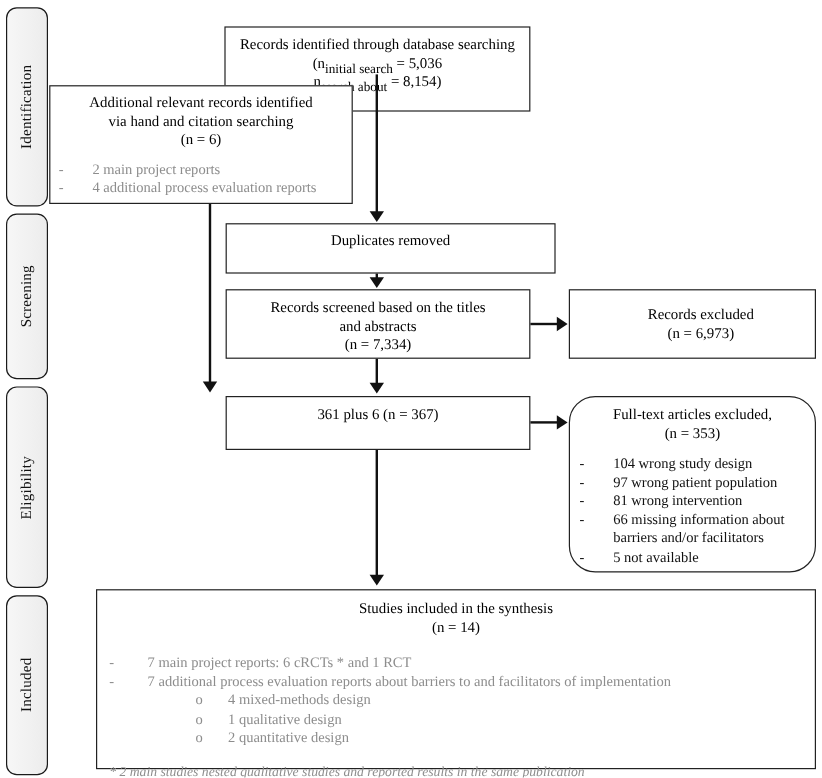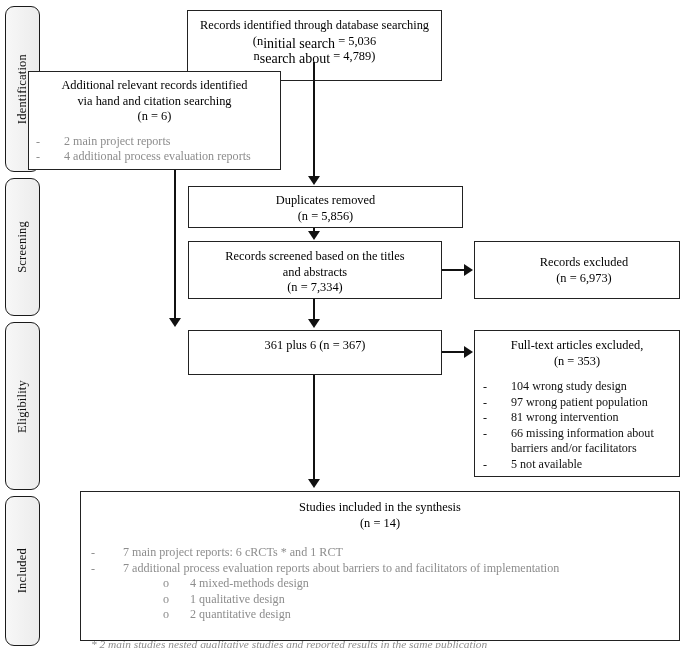--- a/index.html
+++ b/index.html
@@ -18,21 +18,21 @@
     writing-mode:vertical-rl;transform:rotate(180deg);
     font-size:12.5px;letter-spacing:.2px;white-space:nowrap;color:#111;
   }
 
   
   .box{
     position:absolute;border:1.4px solid #222;background:#fff;
     box-sizing:border-box;
   }
   .ttl{text-align:center;font-size:12.4px;line-height:15.5px;}
-  sub{font-size:14px;line-height:0;}
+  sub{font-size:11px;line-height:0;}
 
   
   .blist{margin:0;padding:0;list-style:none;}
   .blist li{
     display:flex;font-size:12.1px;line-height:15.6px;
   }
   .blist li .mk{flex:0 0 auto;text-align:left;}
   .blist li .tx{flex:1 1 auto;}
   .gray{color:#8d8d8d;}
   .dark{color:#111;}
@@ -66,69 +66,68 @@
   <div class="phase" style="top:178px;height:136px;">
     <span>Screening</span>
   </div>
   <div class="phase" style="top:322px;height:166px;">
     <span>Eligibility</span>
   </div>
   <div class="phase" style="top:496px;height:148px;">
     <span>Included</span>
   </div>
 
-  <div class="box" style="left:187px;top:10px;width:255px;height:71px;padding:7px 6px 0 6px;">
+  <div class="box" style="left:187px;top:22px;width:255px;height:71px;padding:7px 6px 0 6px;">
     <div class="ttl">Records identified through database searching</div>
     <div class="ttl">
       <span>(n</span><sub>initial search</sub>
       <span>=  5,036</span>
     </div>
     <div class="ttl">
       <span>n</span><sub>search about</sub>
-      <span>=  4,789)</span>
+      <span>=  8,154)</span>
     </div>
   </div>
 
-  <div class="box" style="left:28px;top:71px;width:253px;height:99px;padding:6px 7px 0 7px;">
+  <div class="box" style="left:41px;top:71px;width:253px;height:99px;padding:6px 7px 0 7px;">
     <div class="ttl">Additional relevant records identified</div>
     <div class="ttl">via hand and citation searching</div>
     <div class="ttl">(n = 6)</div>
     <ul class="blist gray" style="margin-top:9px;">
       <li>
         <span class="mk" style="width:28px;">-</span>
         <span class="tx">2 main project reports</span>
       </li>
       <li>
         <span class="mk" style="width:28px;">-</span>
         <span class="tx">4 additional process evaluation reports</span>
       </li>
     </ul>
   </div>
 
   <div class="box" style="left:188px;top:186px;width:275px;height:42px;padding:6px 6px 0 6px;">
     <div class="ttl">Duplicates removed</div>
-    <div class="ttl">(n = 5,856)</div>
   </div>
 
   <div class="box" style="left:188px;top:241px;width:254px;height:58px;padding:7px 6px 0 6px;">
     <div class="ttl">Records screened based on the titles</div>
     <div class="ttl">and abstracts</div>
     <div class="ttl">(n = 7,334)</div>
   </div>
 
   <div class="box" style="left:474px;top:241px;width:206px;height:58px;padding:13px 6px 0 20px;">
     <div class="ttl">Records excluded</div>
     <div class="ttl">(n = 6,973)</div>
   </div>
 
   <div class="box" style="left:188px;top:330px;width:254px;height:45px;padding:7px 6px 0 6px;">
     <div class="ttl">361 plus 6 (n = 367)</div>
   </div>
 
-  <div class="box" style="left:474px;top:330px;width:206px;height:147px;padding:7px 8px 12px 8px;">
+  <div class="box" style="left:474px;top:330px;width:206px;height:147px;padding:7px 8px 12px 8px;border-radius:22px;">
     <div class="ttl">Full-text articles excluded,</div>
     <div class="ttl">(n = 353)</div>
     <ul class="blist dark" style="margin-top:10px;">
       <li>
         <span class="mk" style="width:28px;">-</span>
         <span class="tx">104 wrong study design</span>
       </li>
       <li>
         <span class="mk" style="width:28px;">-</span>
         <span class="tx">97 wrong patient population</span>

